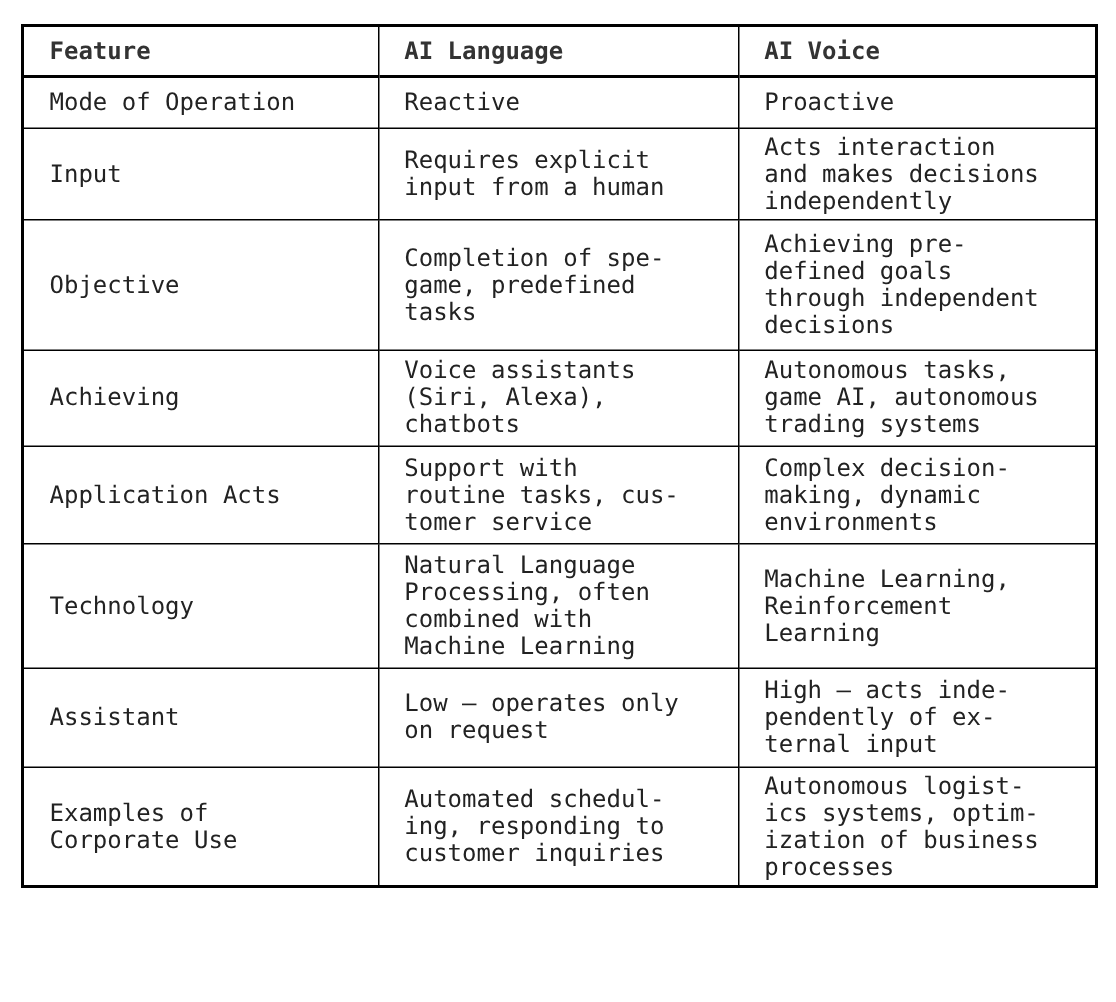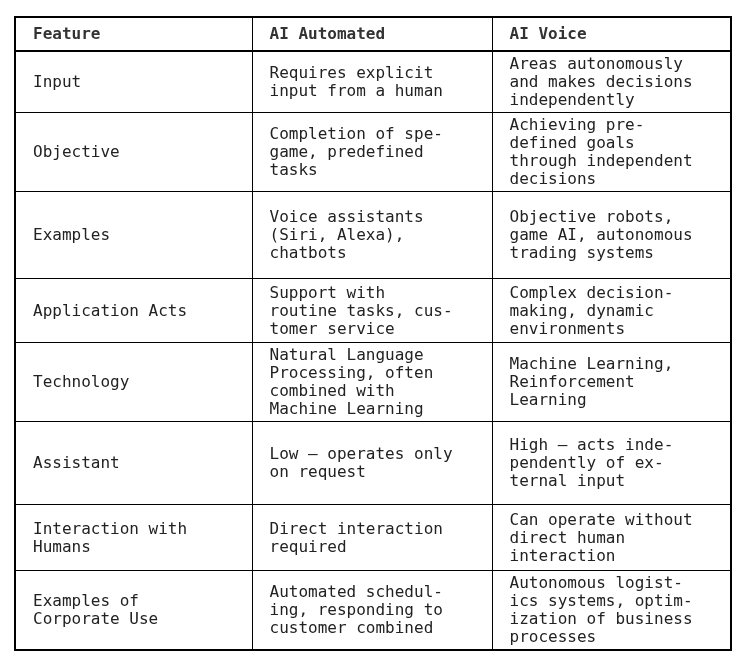--- a/index.html
+++ b/index.html
@@ -63,49 +63,54 @@
 <div class="page">
   <table class="comparison-table">
     <colgroup>
       <col class="c1">
         <col class="c2">
         <col class="c3">
     </colgroup>
     <thead>
       <tr>
         <th>Feature</th>
-        <th>AI Automated</th>
+        <th>AI Language</th>
         <th>AI Voice</th>
       </tr>
     </thead>
     <tbody>
       <tr>
+        <td>Mode of Operation</td>
+        <td>Reactive</td>
+        <td>Proactive</td>
+      </tr>
+      <tr>
         <td>Input</td>
         <td>Requires explicit
 input from a human</td>
-        <td>Areas autonomously
+        <td>Acts interaction
 and makes decisions
 independently</td>
       </tr>
       <tr>
         <td>Objective</td>
         <td>Completion of spe-
 game, predefined
 tasks</td>
         <td>Achieving pre-
 defined goals
 through independent
 decisions</td>
       </tr>
       <tr>
-        <td>Examples</td>
+        <td>Achieving</td>
         <td>Voice assistants
 (Siri, Alexa),
 chatbots</td>
-        <td>Objective robots,
+        <td>Autonomous tasks,
 game AI, autonomous
 trading systems</td>
       </tr>
       <tr>
         <td>Application Acts</td>
         <td>Support with
 routine tasks, cus-
 tomer service</td>
         <td>Complex decision-
 making, dynamic
@@ -123,34 +128,25 @@
       </tr>
       <tr>
         <td>Assistant</td>
         <td>Low – operates only
 on request</td>
         <td>High – acts inde-
 pendently of ex-
 ternal input</td>
       </tr>
       <tr>
-        <td>Interaction with
-Humans</td>
-        <td>Direct interaction
-required</td>
-        <td>Can operate without
-direct human
-interaction</td>
-      </tr>
-      <tr>
         <td>Examples of
 Corporate Use</td>
         <td>Automated schedul-
 ing, responding to
-customer combined</td>
+customer inquiries</td>
         <td>Autonomous logist-
 ics systems, optim-
 ization of business
 processes</td>
       </tr>
     </tbody>
   </table>
 </div>
 
 </body></html>

